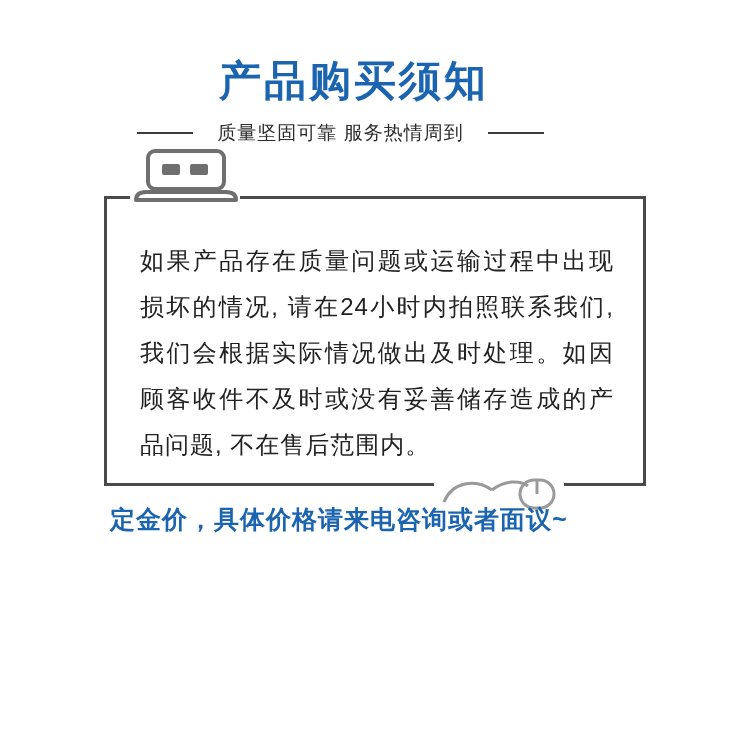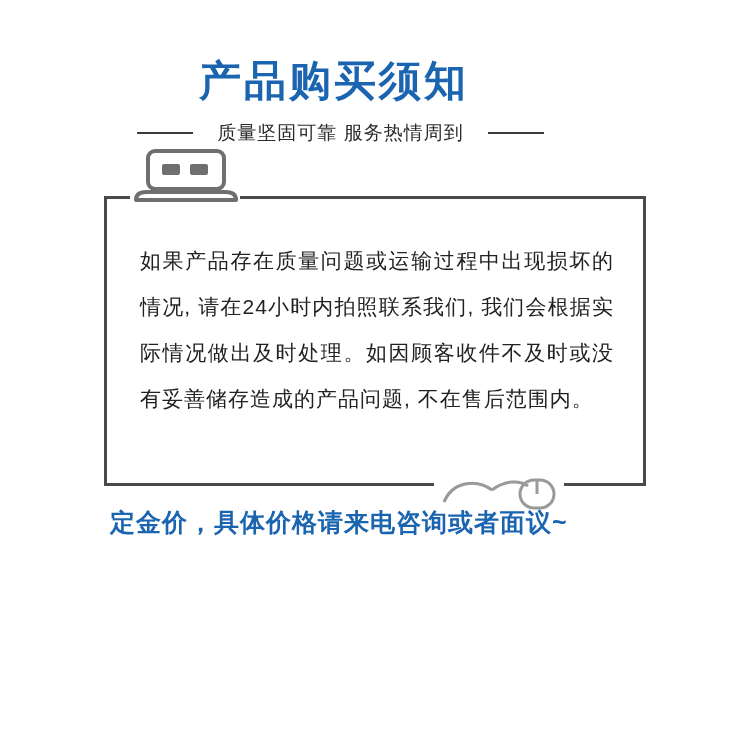--- a/index.html
+++ b/index.html
@@ -25,20 +25,21 @@
     position: absolute;
     top: 58px;
     left: 0;
     width: 668px;
     text-align: center;
     font-size: 42px;
     font-weight: bold;
     color: #1b64b0;
     letter-spacing: 3px;
     line-height: 1.1;
+    padding-left: 20px;
   }
   .subtitle-row {
     position: absolute;
     top: 120px;
     left: 0;
     width: 681px;
     display: flex;
     align-items: center;
     justify-content: center;
     gap: 24px;
@@ -85,21 +86,21 @@
     width: 130px;
     height: 12px;
     background: #ffffff;
   }
 
   .body-text {
     position: absolute;
     left: 36px;
     right: 32px;
     top: 42px;
-    font-size: 21px;
+    font-size: 24px;
     line-height: 46px;
     color: #222222;
     letter-spacing: 1px;
     text-align: justify;
   }
 
   
   .icon-laptop {
     position: absolute;
     left: 28px;
@@ -120,21 +121,21 @@
     position: absolute;
     top: 500px;
     left: 110px;
     width: 560px;
     color: #1b64b0;
     font-size: 25px;
     font-weight: bold;
     line-height: 44px;
     letter-spacing: 1px;
   }
-  .notice .line2 { display: block; }
+  .notice .line2 { display: block; font-family: Liberation Mono, monospace; }
 </style>
 </head>
 <body>
 
 <div class="page">
 
   <div class="title">产品购买须知</div>
 
   <div class="subtitle-row">
     <span class="subtitle-line"></span>

